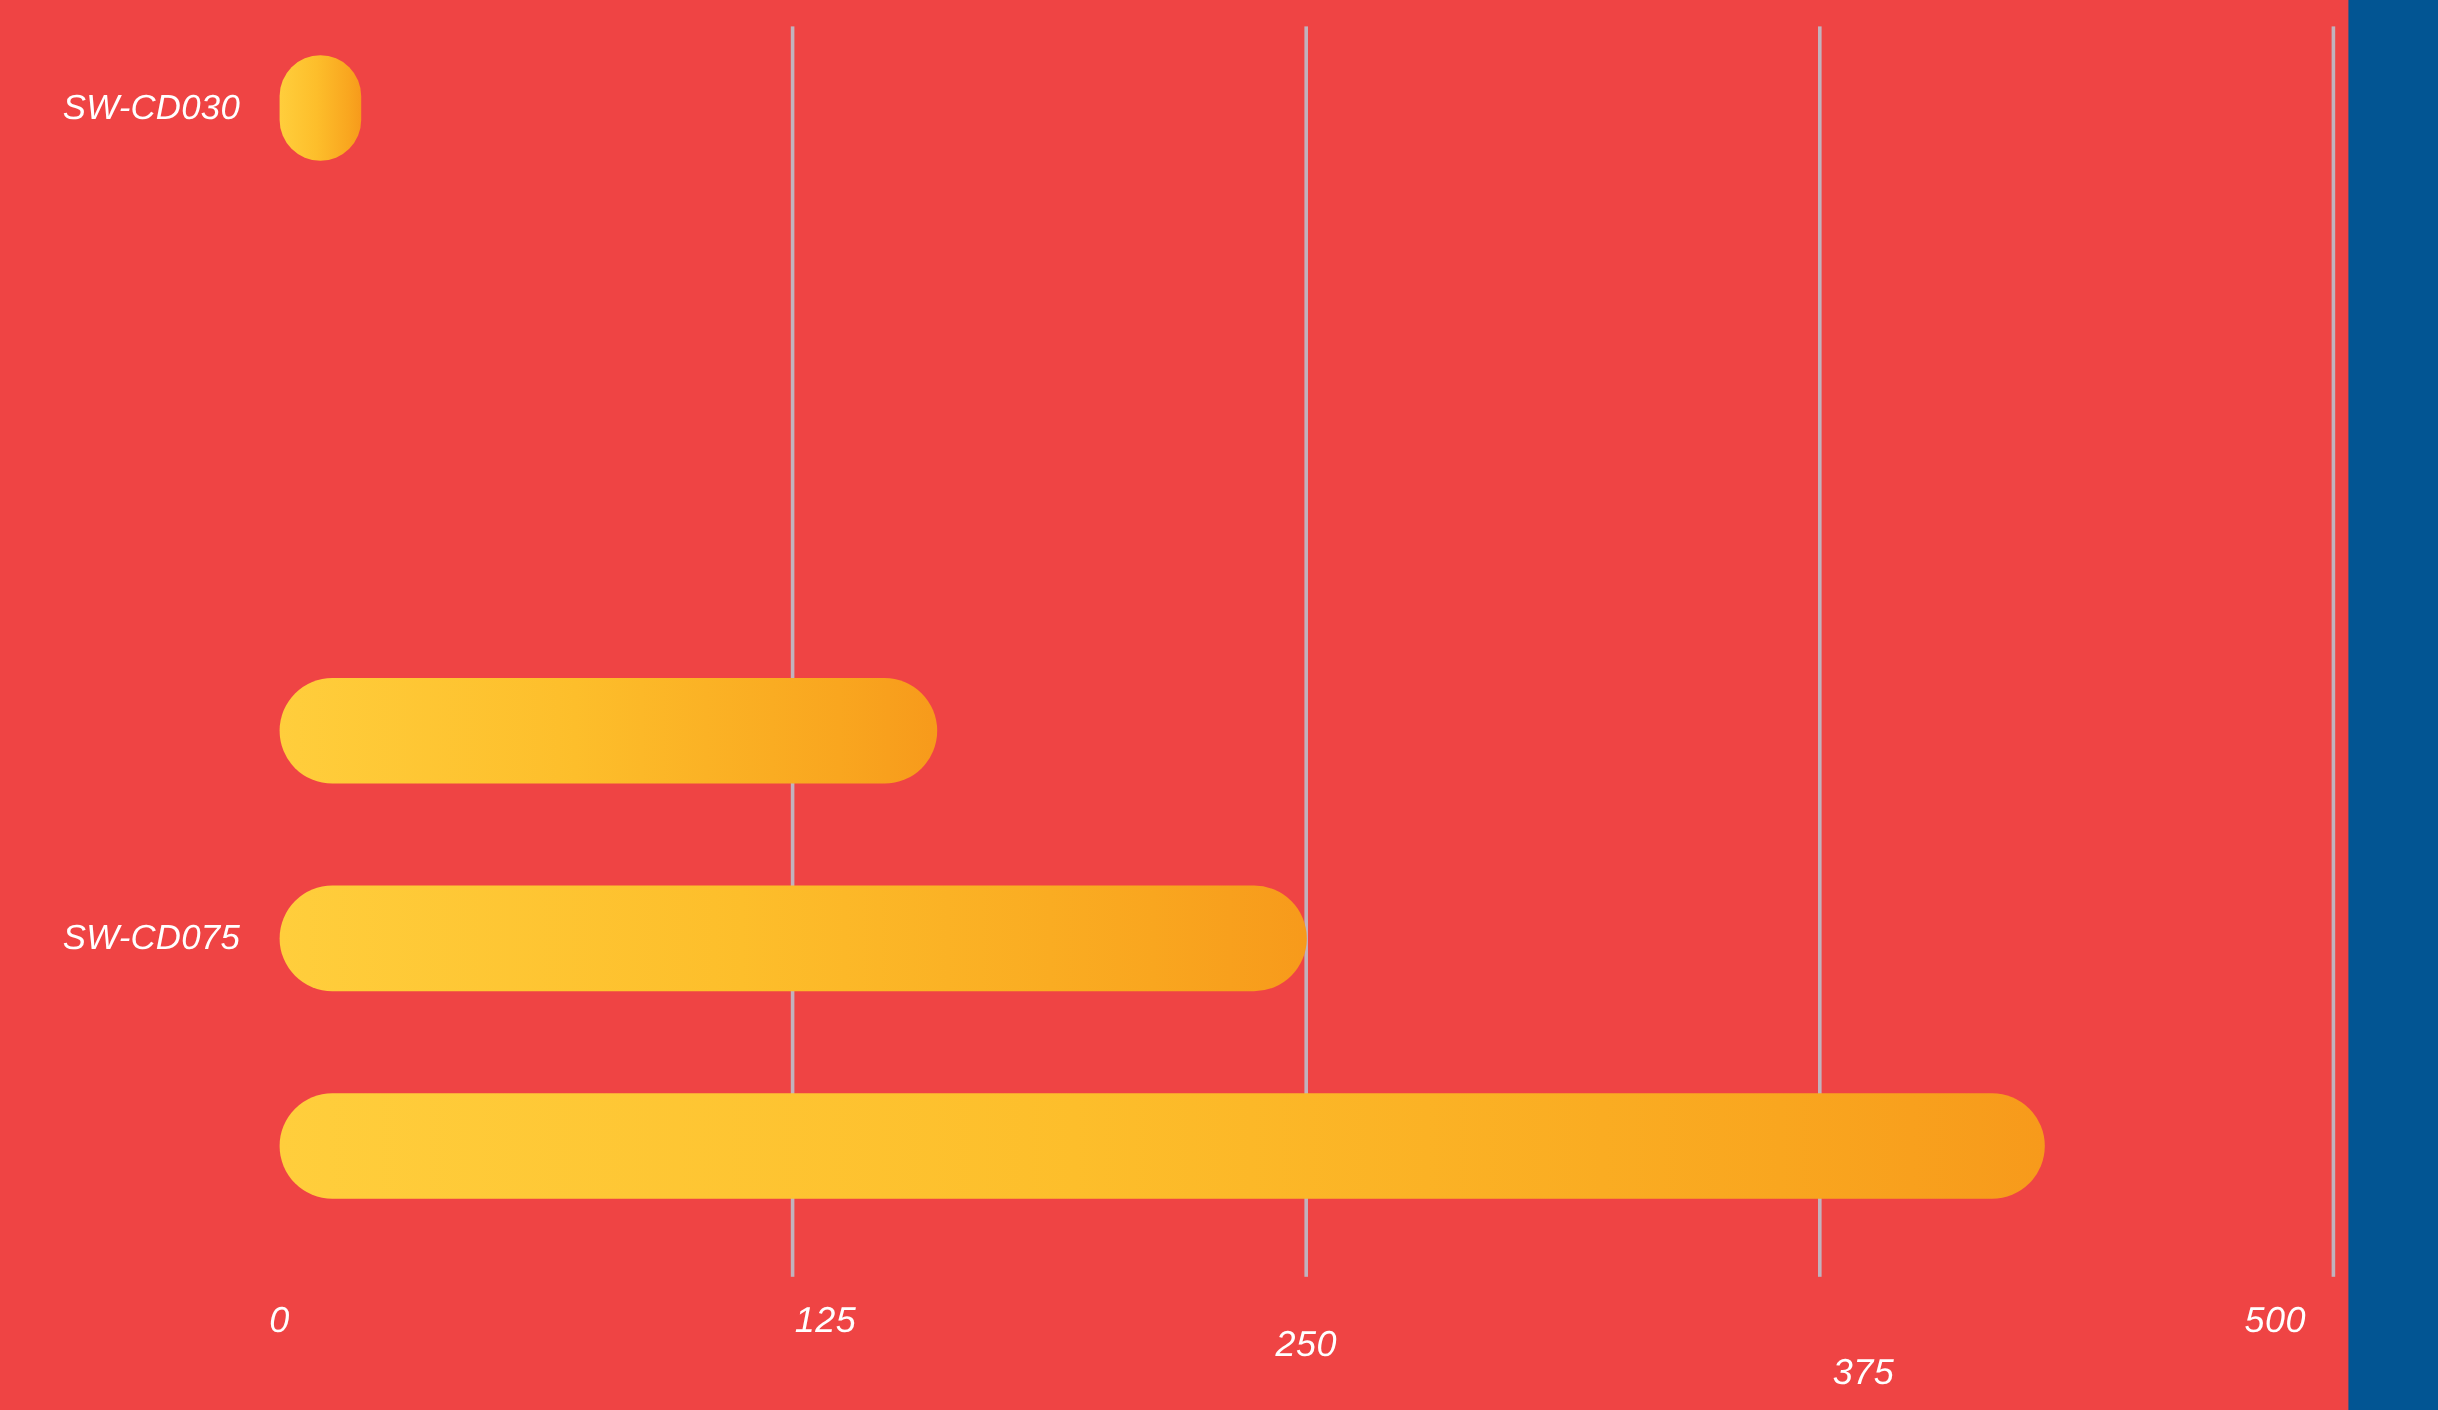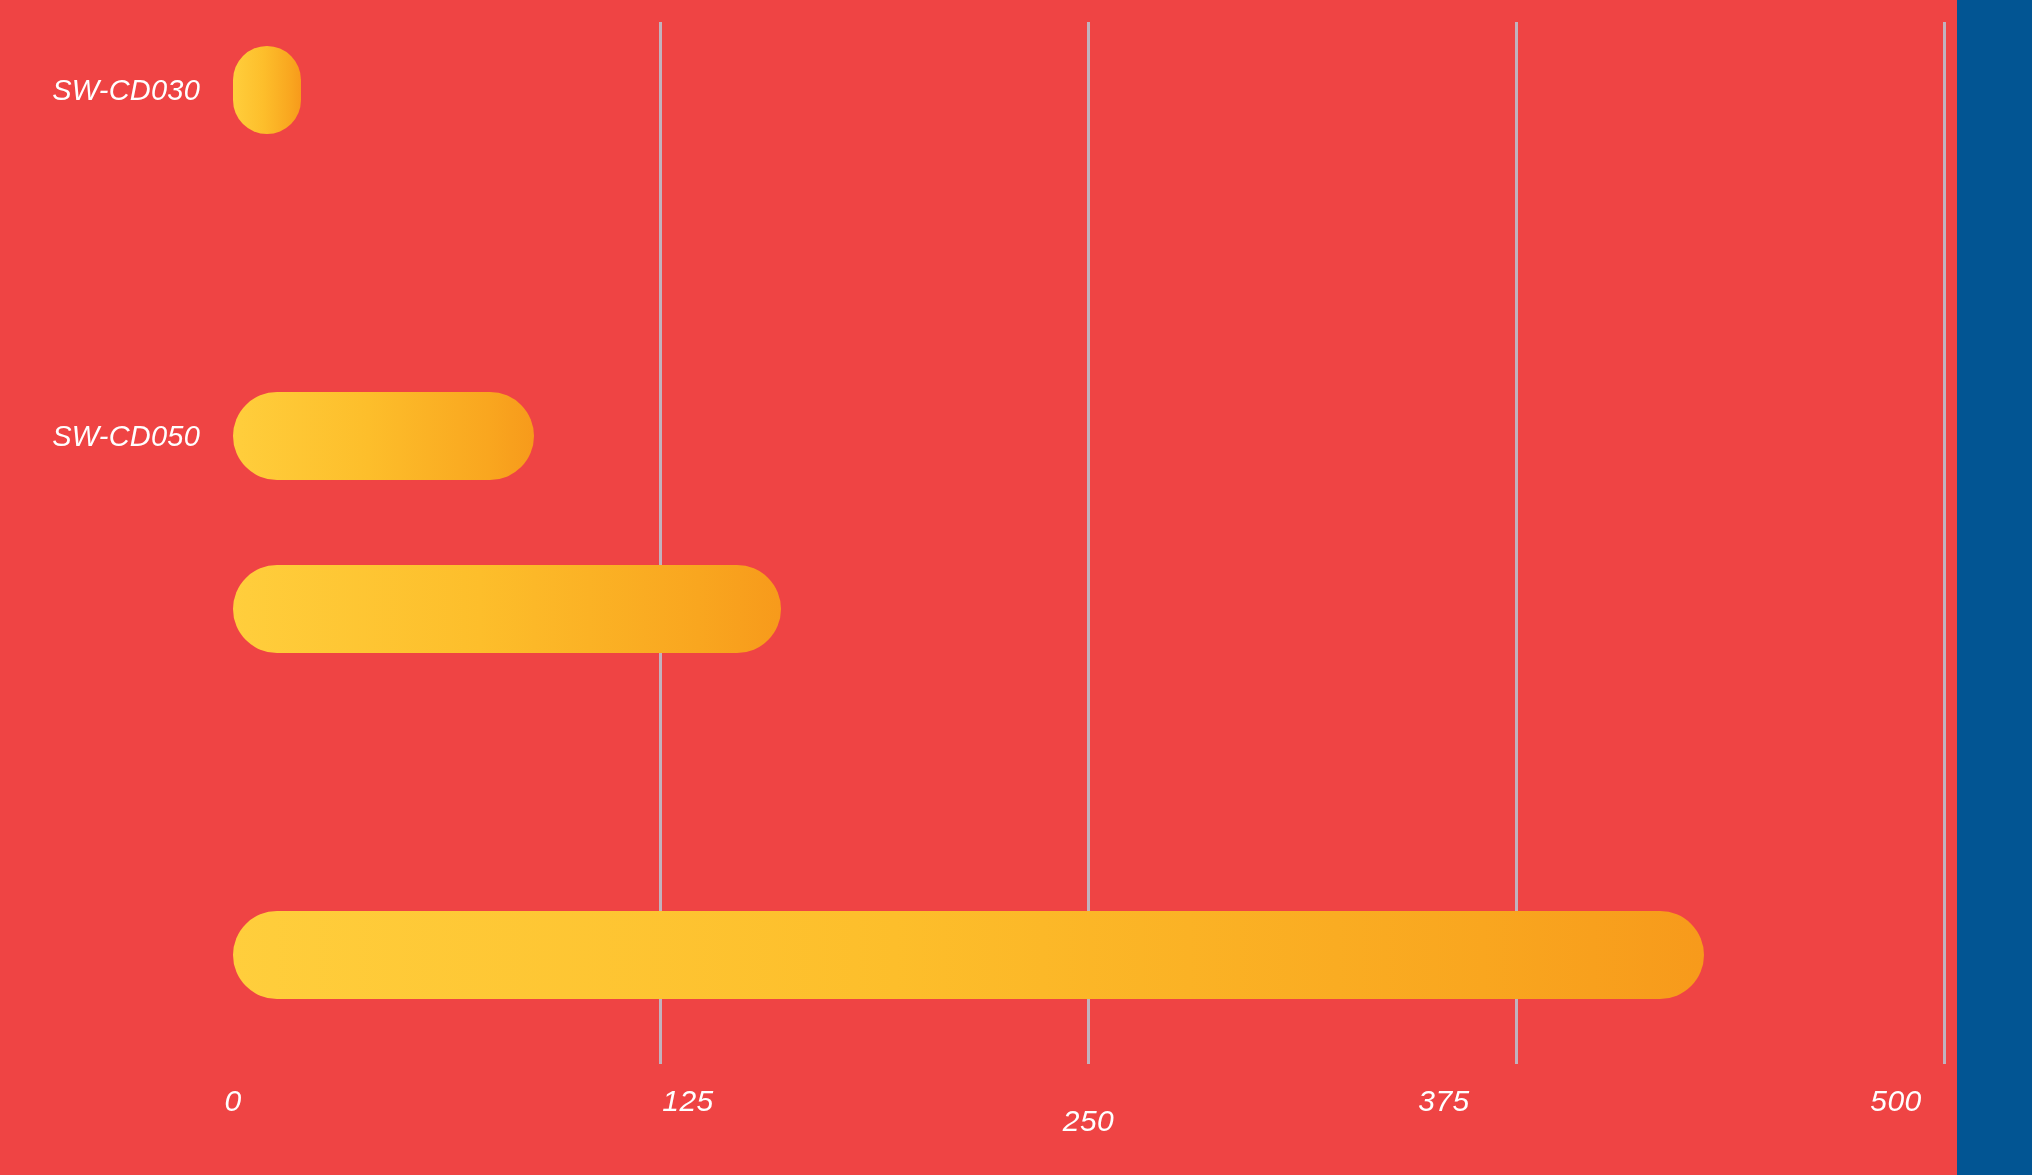--- a/index.html
+++ b/index.html
@@ -105,39 +105,39 @@
       <div class="gridline" style="left: 1942.5px;"></div>
     </div>
 
   <div id="plot">
       <div class="bar-row" style="top: 46px;">
         <div class="bar-label">SW-CD030</div>
         <div class="bar-track">
           <div class="bar-fill" title="SW-CD030: 20" style="width: 68.44px;"></div>
         </div>
       </div>
-      <div class="bar-row" style="top: 392px;">
-        <div class="bar-label">SW-CD050</div>
-        <div class="bar-track">
-          <div class="bar-fill" title="SW-CD050: 88" style="width: 301.136px;"></div>
-        </div>
-      </div>
       <div class="bar-row" style="top: 565px;">
         <div class="bar-track">
           <div class="bar-fill" title="SW-CD063: 160" style="width: 547.52px;"></div>
+        </div>
+      </div>
+      <div class="bar-row" style="top: 738px;">
+        <div class="bar-label">SW-CD075</div>
+        <div class="bar-track">
+          <div class="bar-fill" title="SW-CD075: 250" style="width: 855.5px;"></div>
         </div>
       </div>
       <div class="bar-row" style="top: 911px;">
         <div class="bar-track">
           <div class="bar-fill" title="SW-CD090: 430" style="width: 1471.46px;"></div>
         </div>
       </div>
     </div>
 
   <div id="xaxis">
       <div class="xtick" style="left: 233px;">0</div>
       <div class="xtick" style="left: 688px;">125</div>
       <div class="xtick" style="left: 1088.5px; margin-top: 20px;">250</div>
-      <div class="xtick" style="left: 1444px;">375</div>
+      <div class="xtick" style="left: 1553px; margin-top: 43px;">375</div>
       <div class="xtick" style="left: 1896px;">500</div>
     </div>
 
 </div>
 
 </body></html>

